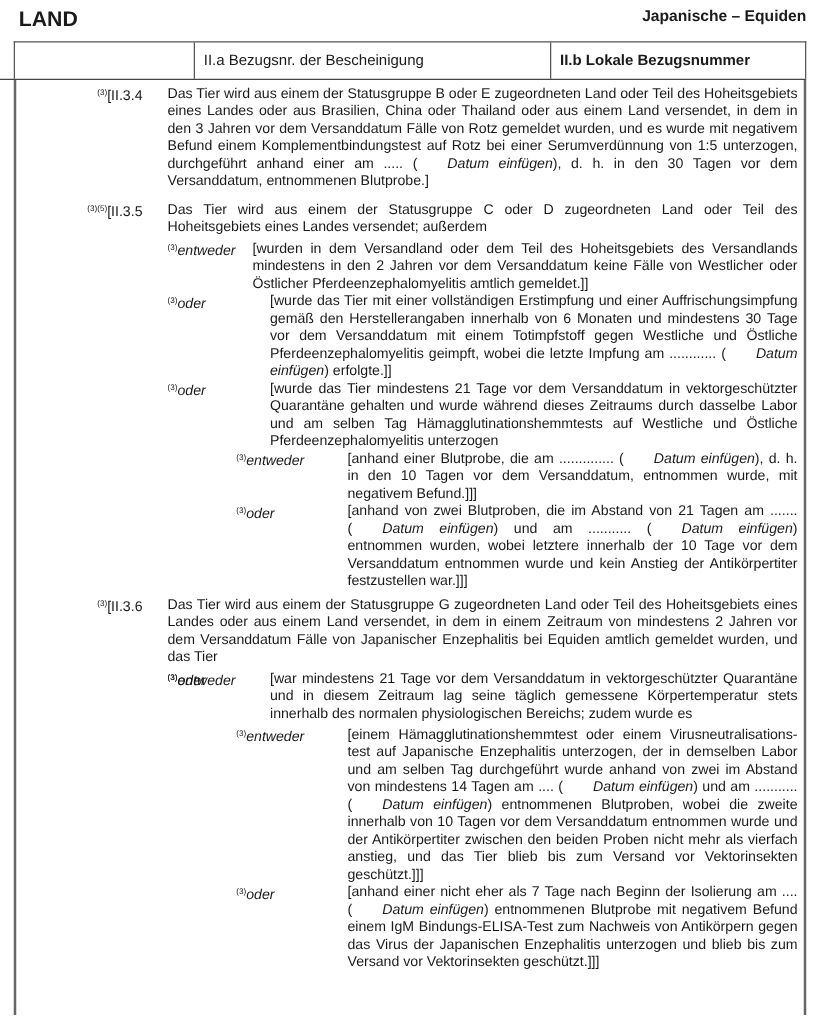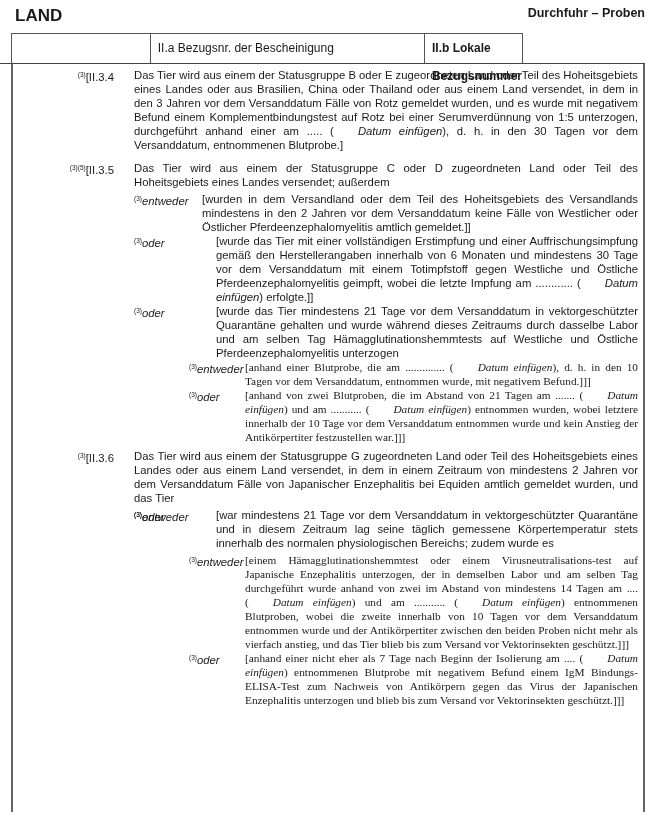--- a/index.html
+++ b/index.html
@@ -1,48 +1,48 @@
 <!DOCTYPE html>
 <html><head>
 <meta charset="utf-8">
 <style>
   html, body { margin:0; padding:0; background:#ffffff; }
   body { width:655px; height:824px; position:relative; overflow:hidden;
          font-family:"Liberation Sans", sans-serif; color:#1a1a1a; }
   .hdr-left { position:absolute; left:15px; top:6px; font-weight:bold; font-size:17px; }
   .hdr-right { position:absolute; right:10px; top:6px; font-weight:bold; font-size:12.5px; }
-  .reftable { position:absolute; left:11px; top:33px; width:512px; height:30px;
+  .reftable { position:absolute; left:11px; top:33px; width:634px; height:30px;
               border:1px solid #555; border-bottom:none; box-sizing:border-box; display:flex; }
   .reftable .c { border-right:1px solid #555; font-size:12px; padding-left:7px; line-height:28px; box-sizing:border-box; }
   .reftable .c:last-child { border-right:none;font-weight:bold; }
   .c1 { width:144px; } .c2 { width:285px; } .c3 { flex:1; }
   .hline { position:absolute; left:0; top:63px; width:645px; height:1px; background:#444; }
   .frame { position:absolute; left:11px; top:64px; width:634px; height:748px;
            border-left:2px solid #666; border-right:2px solid #666; box-sizing:border-box; }
   .content { position:absolute; left:0; top:64px; width:655px; font-size:11.3px; line-height:14px; }
   .sec { position:relative; margin-top:4px; }
   .sec-label { position:absolute; left:50px; width:64px; text-align:right; top:0; }
   .sec-label sup, .opt sup { font-size:6.5px; vertical-align:4px; font-style:normal; }
   .sec-text { margin-left:134px; width:504px; text-align:justify; }
   .para { margin:0; }
   .opt { position:relative; margin-top:3px; }
   .opt .lbl { position:absolute; top:0; font-style:italic; white-space:nowrap; }
   .opt .txt { text-align:justify; }
   .lvl1 .lbl { left:0; }
   .lvl1 > .txt { margin-left:82px; }
   .lvl2 { margin-left:55px; }
   .lvl2 .lbl { left:0; }
-  .lvl2 > .txt { margin-left:56px;font-family:Liberation Serif, serif; }
+  .lvl2 > .txt { margin-left:89px; }
   i.em { font-style:italic;padding-left:24px; }
 </style>
 </head>
 <body>
 
 <div class="hdr-left">LAND</div>
-<div class="hdr-right">Durchfuhr – Proben</div>
+<div class="hdr-right">Japanische – Equiden</div>
 
 <div class="reftable">
   <div class="c c1"></div>
   <div class="c c2">II.a Bezugsnr. der Bescheinigung</div>
   <div class="c c3">II.b Lokale Bezugsnummer</div>
 </div>
 <div class="hline"></div>
 <div class="frame"></div>
 
 <div class="content">

